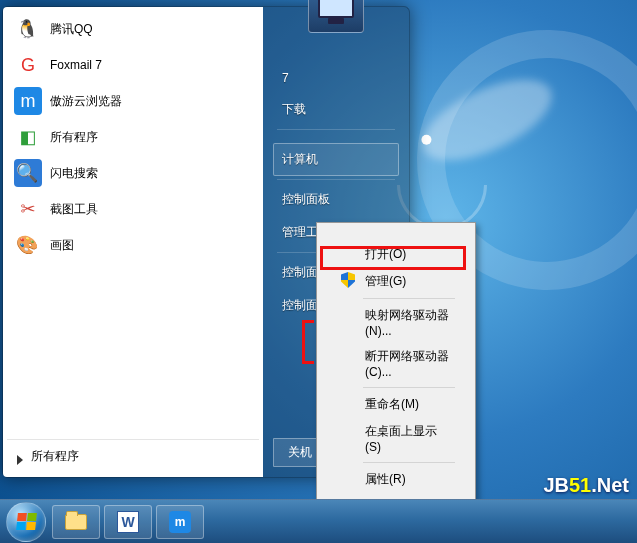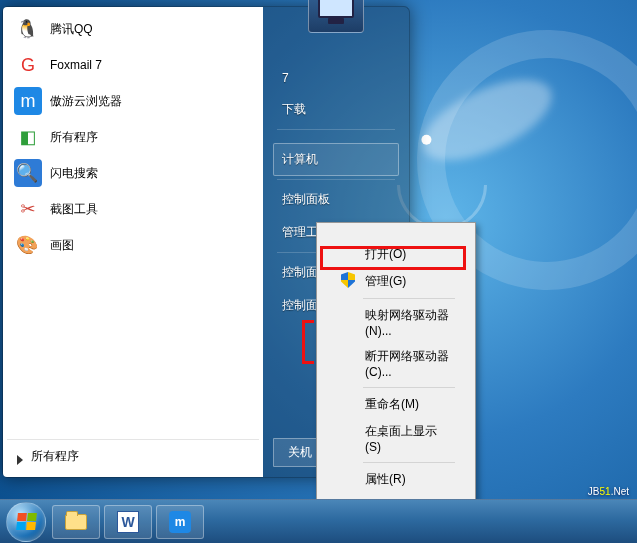--- a/index.html
+++ b/index.html
@@ -102,21 +102,21 @@
 .task-btn {
   height: 34px; min-width: 48px; margin-right: 4px; padding:0 8px;
   background: rgba(255,255,255,0.12); border:1px solid rgba(255,255,255,0.35);
   border-radius: 3px; display:flex; align-items:center; justify-content:center;
 }
 .folder-icon{width:22px;height:16px;background:#ffe08a;border:1px solid #caa33a;border-radius:2px;position:relative;}
 .folder-icon::before{content:"";position:absolute;left:0;top:-4px;width:10px;height:4px;background:#ffe08a;border:1px solid #caa33a;border-bottom:none;border-radius:2px 2px 0 0;}
 .word-icon{width:22px;height:22px;background:#fff;border:1px solid #2b579a;display:flex;align-items:center;justify-content:center;color:#2b579a;font-weight:bold;font-size:14px;}
 .ao-icon{width:22px;height:22px;background:#1e88e5;border-radius:4px;display:flex;align-items:center;justify-content:center;color:#fff;font-weight:bold;font-size:12px;}
 
-.watermark { position:absolute; right:8px; bottom:46px; color:#fff; font-size:10px; font-weight:400; text-shadow:0 1px 3px rgba(0,0,60,0.8);}
+.watermark { position:absolute; right:8px; bottom:46px; color:#fff; font-size:20px; font-weight:700; text-shadow:0 1px 3px rgba(0,0,60,0.8);}
 .watermark .y{color:#ff0;}
 </style>
 </head>
 <body>
 
 <div class="desktop">
   <div class="swoosh1"></div>
     <div class="swoosh2"></div>
     <div class="trail"></div>
 </div>

